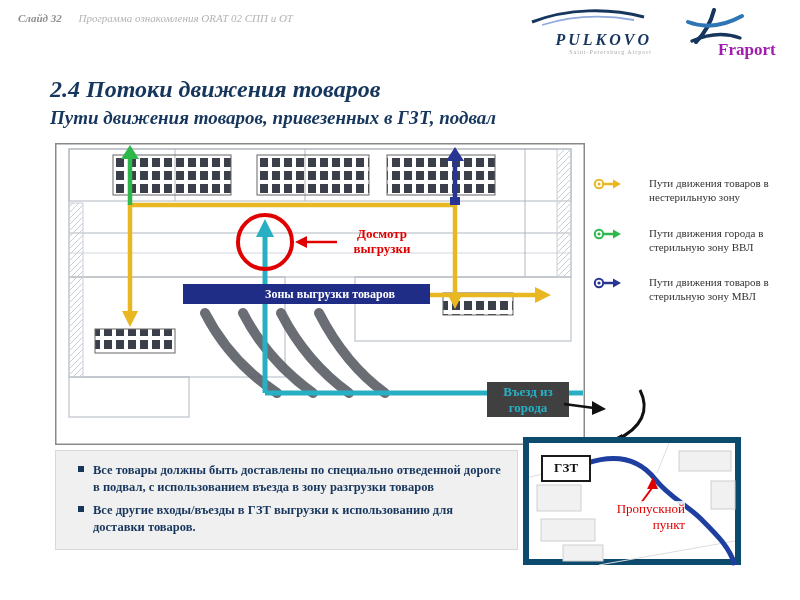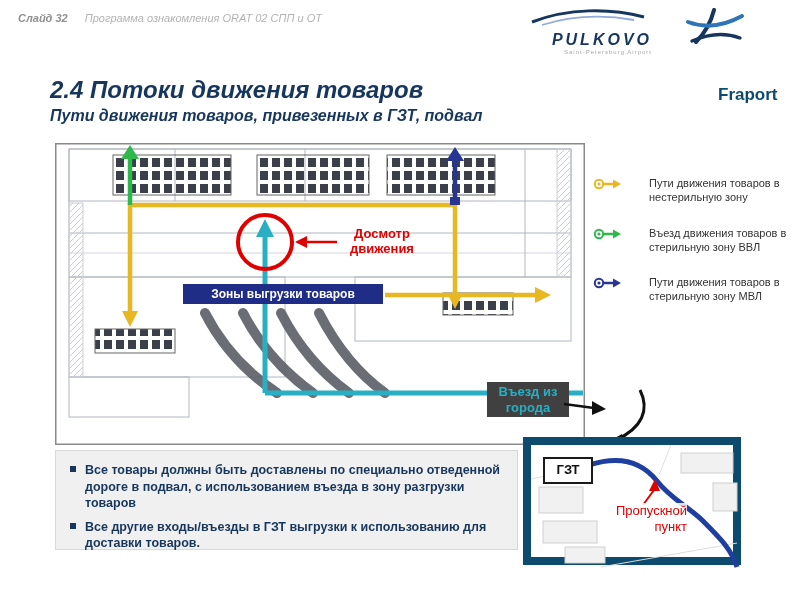--- a/index.html
+++ b/index.html
@@ -1,60 +1,60 @@
 <!DOCTYPE html>
 <html><head>
 <meta charset="utf-8">
 <style>
   html,body{margin:0;padding:0;background:#fff;}
   .slide{position:relative;width:800px;height:600px;background:#fff;overflow:hidden;
-         font-family:Liberation Sans, sans-serif;color:#222;}
+         font-family:Liberation Serif, serif;color:#222;}
 
   
   .slide-meta{position:absolute;top:12px;left:18px;font-size:11px;font-style:italic;white-space:nowrap;}
   .slide-meta .num{font-weight:bold;color:#8f8f8f;}
   .slide-meta .prog{color:#b3b3b3;margin-left:14px;}
 
   
   .pulkovo{position:absolute;left:520px;top:6px;width:132px;text-align:right;}
   .pulkovo .word{font-size:16px;font-weight:bold;font-style:italic;letter-spacing:3px;color:#17365D;margin-top:1px;}
   .pulkovo .tag{font-size:6px;color:#a8a8a8;letter-spacing:1px;}
   .fraport{position:absolute;left:682px;top:8px;width:105px;height:54px;}
-  .fraport .word{position:absolute;left:36px;top:32px;font-size:17px;font-weight:bold;color:#0c4a6e;margin-top:45px;}
+  .fraport .word{position:absolute;left:36px;top:32px;font-size:17px;font-weight:bold;color:#a21caf;}
   .fraport svg{position:absolute;left:2px;top:0;}
 
   
   .title{position:absolute;left:50px;top:76px;font-size:24px;font-weight:bold;font-style:italic;color:#17365D;}
-  .subtitle{position:absolute;left:50px;top:107px;font-size:16px;font-weight:bold;font-style:italic;color:#17365D;}
+  .subtitle{position:absolute;left:50px;top:107px;font-size:19px;font-weight:bold;font-style:italic;color:#17365D;}
 
   
   .plan{position:absolute;left:55px;top:143px;width:530px;height:302px;}
   .plan svg.base{position:absolute;left:0;top:0;}
   .banner{position:absolute;left:128px;top:141px;width:200px;height:20px;line-height:20px;
-          background:#1F2D86;color:#fff;font-size:12px;font-weight:bold;text-align:center;}
+          background:#1F2D86;color:#fff;font-size:12px;font-weight:bold;text-align:center;padding-left:47px;}
   .inspection-label{position:absolute;left:284px;top:84px;width:86px;text-align:center;
           color:#E00000;font-size:13px;font-weight:bold;line-height:1.15;}
   .city-box{position:absolute;left:432px;top:239px;width:82px;background:#404040;color:#29AFC4;
           font-size:13px;font-weight:bold;text-align:center;line-height:1.2;padding:2px 0;}
 
   
   .legend{position:absolute;left:592px;top:176px;width:202px;}
   .legend-item{display:flex;align-items:flex-start;gap:7px;margin-bottom:21px;}
   .legend-item svg{flex:none;margin-top:1px;}
   .legend-item .lab{font-size:11px;color:#333;line-height:1.3;margin-left:20px;}
 
   
   .notes{position:absolute;left:55px;top:450px;width:463px;height:100px;box-sizing:border-box;
-         background:#F0F0F0;border:1px solid #d8d8d8;padding:11px 12px 8px 14px;}
+         background:#F0F0F0;border:1px solid #d8d8d8;padding:11px 12px 8px 22px;}
   .note-item{display:flex;gap:9px;font-size:12.5px;font-weight:bold;color:#17365D;line-height:1.32;margin-bottom:7px;}
   .bullet-sq{flex:none;width:6px;height:6px;background:#17365D;margin-top:4px;}
 
   
   .inset{position:absolute;left:523px;top:437px;width:218px;height:128px;box-sizing:border-box;
-         background:#fff;border:8px solid #0c4a6e;}
+         background:#fff;border:6px solid #0c4a6e;}
   .inset svg{position:absolute;left:0;top:0;}
   .gzt{position:absolute;left:12px;top:12px;width:46px;height:23px;line-height:21px;background:#fff;
        border:2px solid #1a1a1a;font-size:13px;font-weight:bold;text-align:center;color:#111;}
   .checkpoint{position:absolute;left:78px;top:58px;width:78px;font-size:13px;color:#E00000;
        text-align:right;line-height:1.2;background:rgba(255,255,255,.85);}
 
   .connector{position:absolute;left:562px;top:388px;}
 </style>
 </head>
 <body>
@@ -156,42 +156,42 @@
       </g>
 
       <circle cx="210" cy="99" r="27" stroke="#E00000" stroke-width="4" fill="none"></circle>
       <g>
         <line x1="282" y1="99" x2="252" y2="99" stroke="#E00000" stroke-width="2.5"></line>
         <polygon points="252,93 252,105 240,99" fill="#E00000"></polygon>
       </g>
     </svg>
 
     <div class="banner">Зоны выгрузки товаров</div>
-    <div class="inspection-label">Досмотр движения</div>
+    <div class="inspection-label">Досмотр выгрузки</div>
     <div class="city-box">Въезд из города</div>
   </div>
 
   <div class="legend">
     <div class="legend-item">
       <svg width="30" height="14" viewBox="0 0 30 14">
         <circle cx="7" cy="7" r="4.2" fill="#fff" stroke-width="2" stroke="#E8B722"></circle>
         <circle cx="7" cy="7" r="1.6" fill="#E8B722"></circle>
         <line x1="12" y1="7" x2="21" y2="7" stroke-width="2.5" stroke="#E8B722"></line>
         <polygon points="21,2.5 21,11.5 29,7" fill="#E8B722"></polygon>
       </svg>
       <div class="lab">Пути движения товаров в нестерильную зону</div>
     </div>
     <div class="legend-item">
       <svg width="30" height="14" viewBox="0 0 30 14">
         <circle cx="7" cy="7" r="4.2" fill="#fff" stroke-width="2" stroke="#2EB84B"></circle>
         <circle cx="7" cy="7" r="1.6" fill="#2EB84B"></circle>
         <line x1="12" y1="7" x2="21" y2="7" stroke-width="2.5" stroke="#2EB84B"></line>
         <polygon points="21,2.5 21,11.5 29,7" fill="#2EB84B"></polygon>
       </svg>
-      <div class="lab">Въезд движения товаров в стерильную зону ВВЛ</div>
+      <div class="lab">Пути движения города в стерильную зону ВВЛ</div>
     </div>
     <div class="legend-item">
       <svg width="30" height="14" viewBox="0 0 30 14">
         <circle cx="7" cy="7" r="4.2" fill="#fff" stroke-width="2" stroke="#283593"></circle>
         <circle cx="7" cy="7" r="1.6" fill="#283593"></circle>
         <line x1="12" y1="7" x2="21" y2="7" stroke-width="2.5" stroke="#283593"></line>
         <polygon points="21,2.5 21,11.5 29,7" fill="#283593"></polygon>
       </svg>
       <div class="lab">Пути движения товаров в стерильную зону МВЛ</div>
     </div>

